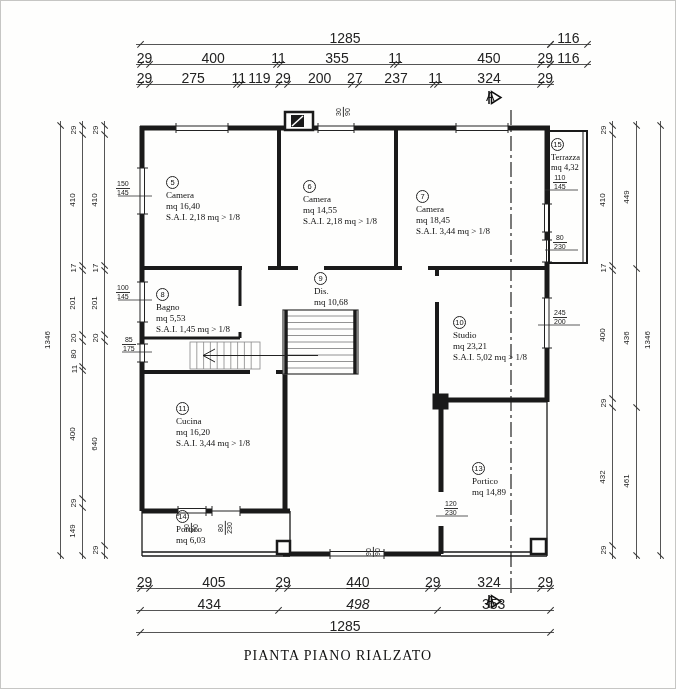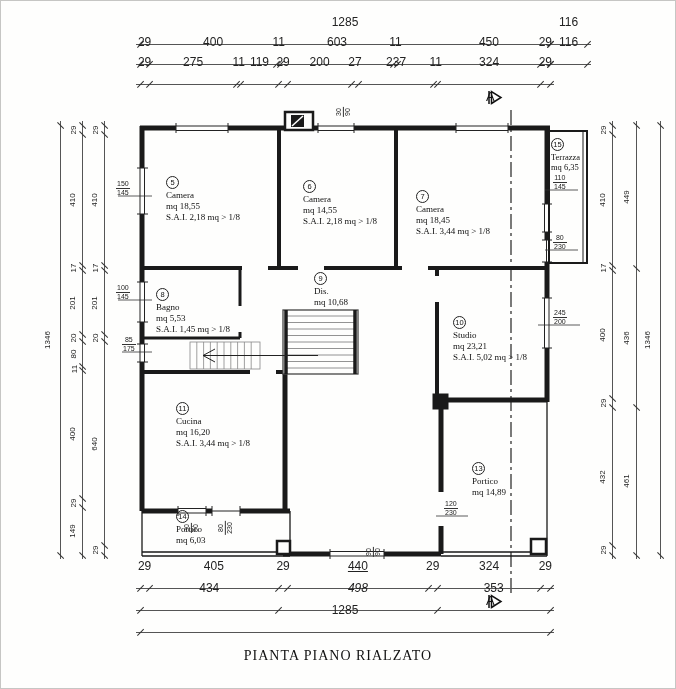--- a/index.html
+++ b/index.html
@@ -9,21 +9,21 @@
 
   
   .dim-h,.dim-v{position:absolute;}
   .dim-h{height:16px;}
   .dim-v{width:16px;}
   .dim-line,.dim-tick,.dim-label{position:absolute;font-style:normal;font-weight:normal;}
   .dim-h .dim-line{left:-4px;right:-4px;bottom:3px;border-bottom:1px solid #555;}
   .dim-v .dim-line{top:-4px;bottom:-4px;right:3px;border-right:1px solid #555;}
   .dim-h .dim-tick{bottom:-1px;width:1.3px;height:9px;margin-left:-0.5px;background:#333;transform:rotate(45deg);}
   .dim-v .dim-tick{right:-1px;height:1.3px;width:9px;margin-top:-0.5px;background:#333;transform:rotate(45deg);}
-  .dim-h .dim-label{bottom:22px;transform:translateX(-50%);font-size:12px;line-height:8px;white-space:nowrap;color:#222;}
+  .dim-h .dim-label{bottom:6px;transform:translateX(-50%);font-size:14px;line-height:8px;white-space:nowrap;color:#222;}
   .dim-v .dim-label{right:7px;transform:translateY(-50%) rotate(-90deg);font-size:8px;line-height:8px;white-space:nowrap;color:#222;}
 
   
   .room{position:absolute;font-family:"Liberation Serif",serif;font-size:9px;line-height:11px;color:#111;white-space:nowrap;}
   .room .rnum{display:inline-block;width:11px;height:11px;border:1px solid #222;border-radius:50%;
               text-align:center;font-size:7.5px;line-height:11px;font-family:"Liberation Sans",sans-serif;margin-bottom:1px;}
   .room span{display:block;}
   .room--sm{font-size:8.5px;line-height:10px;white-space:normal;width:40px;}
 
   
@@ -169,21 +169,21 @@
       <i class="dim-tick" style="left: 9.25292px;"></i>
       <i class="dim-tick" style="left: 136.879px;"></i>
       <i class="dim-tick" style="left: 140.389px;"></i>
       <i class="dim-tick" style="left: 253.658px;"></i>
       <i class="dim-tick" style="left: 257.167px;"></i>
       <i class="dim-tick" style="left: 400.747px;"></i>
       <i class="dim-tick" style="left: 410px;"></i>
       <i class="dim-label" style="left: 4.62646px;">29</i>
       <i class="dim-label" style="left: 73.0661px;">400</i>
       <i class="dim-label" style="left: 138.634px;">11</i>
-      <i class="dim-label" style="left: 197.023px;">603</i>
+      <i class="dim-label" style="left: 197.023px;">355</i>
       <i class="dim-label" style="left: 255.412px;">11</i>
       <i class="dim-label" style="left: 328.957px; margin-left: 20px;">450</i>
       <i class="dim-label" style="left: 405.374px;">29</i>
     </div>
   <div class="dim-h" style="left:550px;top:52px;width:37px">
       <i class="dim-line"></i>
       <i class="dim-tick" style="left: 0px;"></i>
       <i class="dim-tick" style="left: 37px;"></i>
       <i class="dim-label" style="left: 18.5px;">116</i>
     </div>
@@ -329,21 +329,21 @@
   <div class="dim-h" style="left:140px;top:620px;width:410px">
       <i class="dim-line"></i>
       <i class="dim-tick" style="left: 0px;"></i>
       <i class="dim-tick" style="left: 410px;"></i>
       <i class="dim-label" style="left: 205px;">1285</i>
     </div>
 
   <div class="room" style="left:166px;top:176px">
     <span class="rnum">5</span>
     <span>Camera</span>
-    <span>mq 18,55</span>
+    <span>mq 16,40</span>
     <span>S.A.I. 2,18 mq &gt; 1/8</span>
   </div>
   <div class="room" style="left:303px;top:180px">
     <span class="rnum">6</span>
     <span>Camera</span>
     <span>mq 14,55</span>
     <span>S.A.I. 2,18 mq &gt; 1/8</span>
   </div>
   <div class="room" style="left:416px;top:190px">
     <span class="rnum">7</span>
@@ -380,21 +380,21 @@
     <span>mq 14,89</span>
   </div>
   <div class="room" style="left:176px;top:510px">
     <span class="rnum">14</span>
     <span>Portico</span>
     <span>mq 6,03</span>
   </div>
   <div class="room room--sm" style="left:551px;top:138px">
     <span class="rnum">15</span>
     <span>Terrazza</span>
-    <span>mq 6,35</span>
+    <span>mq 4,32</span>
   </div>
 
   <div class="frac" style="left:116px;top:180px">
     <span class="fn">150</span>
       <span class="fd">145</span>
   </div>
   <div class="frac" style="left:116px;top:284px">
     <span class="fn">100</span>
       <span class="fd">145</span>
   </div>

